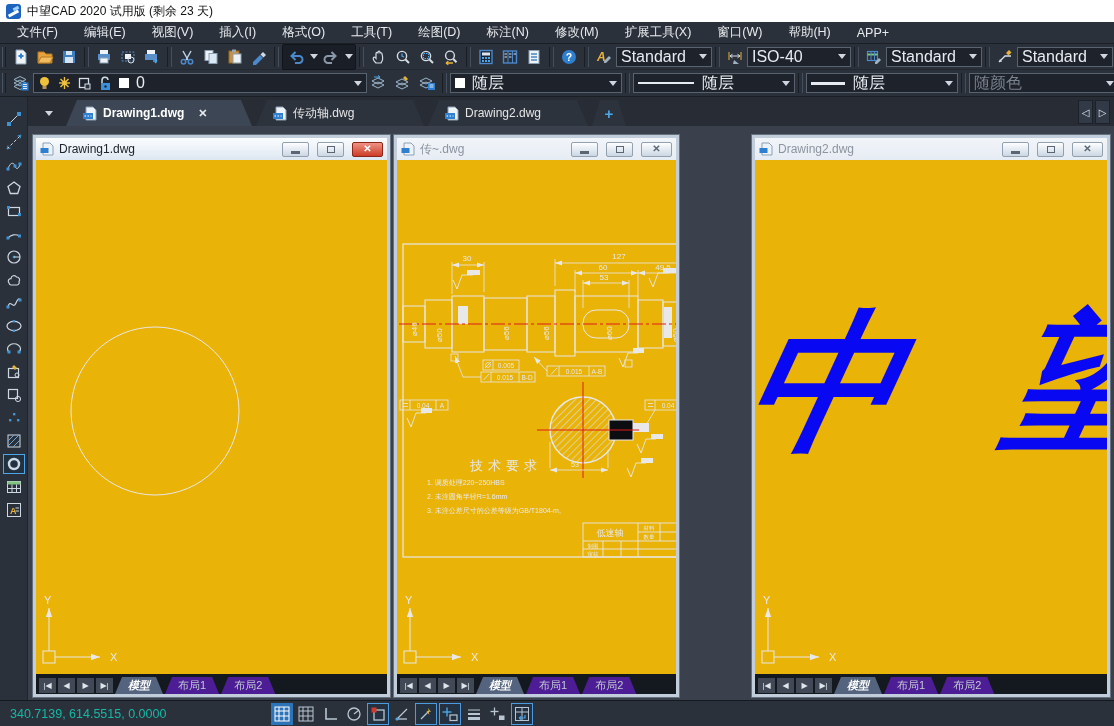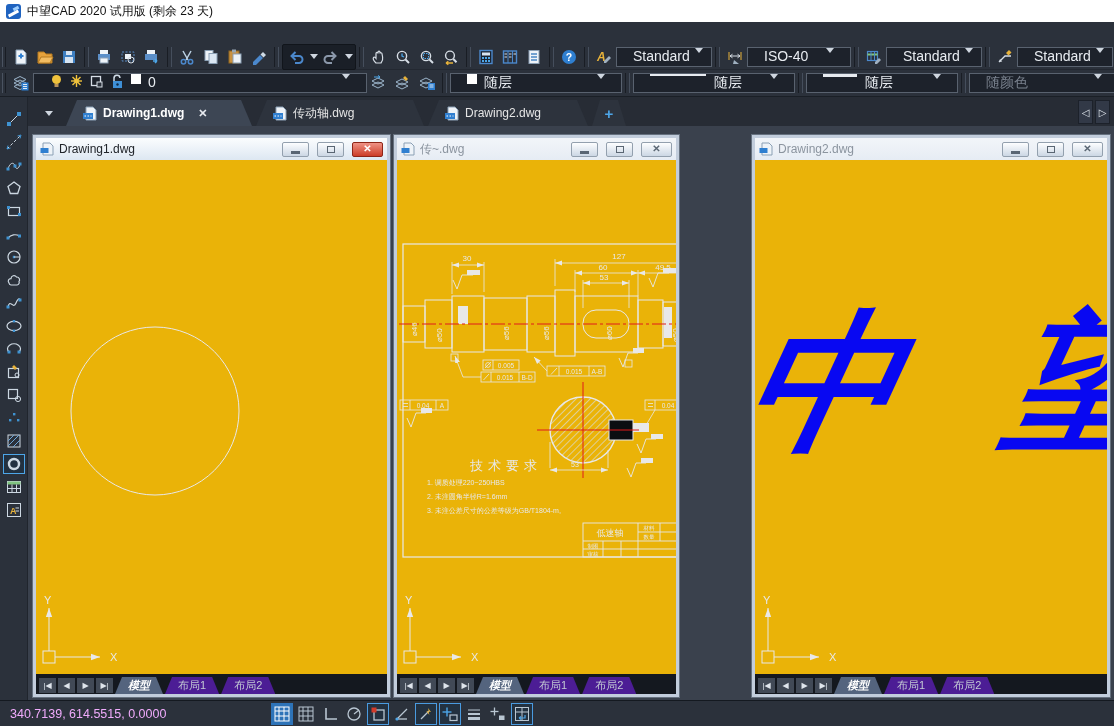--- a/index.html
+++ b/index.html
@@ -20,21 +20,21 @@
   
   .tbrow{position:absolute;left:0;width:1114px;background:#2b313b;display:flex;align-items:center;}
   #tb1{top:44px;height:26px;border-bottom:1px solid #232831;}
   #tb2{top:70px;height:27px;border-bottom:1px solid #1a1f26;}
   .grip{width:4px;height:20px;border-left:1px solid #4a5361;border-right:1px solid #191d24;margin:0 3px 0 2px;flex:0 0 auto;}
   .sep{width:5px;height:20px;border-left:1px solid #191d24;border-right:1px solid #454e5c;margin:0 3px;flex:0 0 auto;}
   .tbn{width:24px;height:24px;display:flex;align-items:center;justify-content:center;flex:0 0 auto;}
   .drop{width:11px;height:24px;display:flex;align-items:center;justify-content:center;flex:0 0 auto;}
   .caret{width:0;height:0;border-left:4px solid transparent;border-right:4px solid transparent;border-top:5px solid #cfd6df;}
   .undogrp{display:flex;align-items:center;background:#1a1f27;border:1px solid #11151b;border-radius:2px;height:26px;padding:0 1px;}
-  .combo{height:20px;background:#1d222b;border:1px solid #59626f;color:#e8ecf1;font-size:14px;display:flex;align-items:flex-start;padding:0 16px;gap:5px;position:relative;flex:0 0 auto;}
+  .combo{height:20px;background:#1d222b;border:1px solid #59626f;color:#e8ecf1;font-size:16px;display:flex;align-items:center;padding:0 4px;gap:5px;position:relative;flex:0 0 auto;}
   .combo .cart{margin-left:auto;width:0;height:0;border-left:4px solid transparent;border-right:4px solid transparent;border-top:5px solid #cfd6df;}
   .combo.dis{color:#79818d;}
   .swatch{width:10px;height:10px;background:#fff;flex:0 0 auto;}
   .ltline{width:56px;height:2px;background:#e8ecf1;flex:0 0 auto;}
   .lwline{width:34px;height:3px;background:#e8ecf1;flex:0 0 auto;}
 
   
   #tabbar{position:absolute;left:28px;top:97px;width:1086px;height:29px;background:#272c35;}
   .tabmenu{position:absolute;left:10px;top:6px;width:22px;height:20px;display:flex;align-items:center;justify-content:center;}
   .dtab{position:absolute;top:3px;height:26px;display:flex;align-items:center;gap:6px;padding:0 16px;font-size:12px;color:#e5e5e5;clip-path:polygon(11px 0,calc(100% - 11px) 0,100% 100%,0 100%);background:#2d333d;}
@@ -64,21 +64,21 @@
   .cv{position:absolute;left:0;right:0;top:22px;bottom:20px;background:#eab308;overflow:hidden;}
   .mtabs{position:absolute;left:0;right:0;bottom:0;height:20px;background:#14181f;display:flex;align-items:flex-end;padding:2px 3px 0;gap:2px;}
   .nv{width:17px;height:15px;background:#414956;color:#dfe5ec;font-size:8px;display:flex;align-items:center;justify-content:center;margin:0 0 1px 0;flex:0 0 auto;}
   .mt{height:17px;padding:0 13px;font-size:11px;color:#c3cad4;background:#4c1d95;clip-path:polygon(7px 0,calc(100% - 7px) 0,100% 100%,0 100%);display:flex;align-items:center;flex:0 0 auto;}
   .mt.act{background:#54647e;color:#fff;font-weight:bold;font-style:italic;}
   .ucs{position:absolute;left:4px;bottom:4px;}
   .wm{position:absolute;left:-6px;top:148px;font-family:"Liberation Serif",serif;font-style:italic;font-weight:bold;font-size:152px;color:#0808f2;letter-spacing:34px;white-space:nowrap;transform:skewX(-12deg);line-height:1;}
 
   
   #statusbar{position:absolute;left:0;top:700px;width:1114px;height:26px;background:#2b313b;border-top:1px solid #141920;display:flex;align-items:center;}
-  #coords{font-size:12.5px;color:#f0abfc;padding-left:10px;width:270px;}
+  #coords{font-size:12.5px;color:#14b8a6;padding-left:10px;width:270px;}
   .st{width:22px;height:22px;margin:0 1px;display:flex;align-items:center;justify-content:center;flex:0 0 auto;}
   .st.onf{background:#2d73b8;}
   .st.onb{border:1px solid #4a9be0;background:#233140;}
 
   svg{display:block;}
 </style>
 </head>
 <body>
 
 <div id="app">
@@ -92,20 +92,35 @@
           <line x1="0" y1="0" x2="0" y2="5" stroke="#d9dee3" stroke-width="1.3"></line>
         </pattern>
     </defs>
   </svg>
 
   <div id="titlebar">
     <div class="applogo"></div>
     <span class="ttxt">中望CAD 2020 试用版 (剩余 23 天)</span>
   </div>
 
+  <div id="menubar">
+    <span class="mitem">文件(F)</span>
+    <span class="mitem">编辑(E)</span>
+    <span class="mitem">视图(V)</span>
+    <span class="mitem">插入(I)</span>
+    <span class="mitem">格式(O)</span>
+    <span class="mitem">工具(T)</span>
+    <span class="mitem">绘图(D)</span>
+    <span class="mitem">标注(N)</span>
+    <span class="mitem">修改(M)</span>
+    <span class="mitem">扩展工具(X)</span>
+    <span class="mitem">窗口(W)</span>
+    <span class="mitem">帮助(H)</span>
+    <span class="mitem">APP+</span>
+  </div>
 
   <div id="tb1" class="tbrow">
     <div class="grip"></div>
     <div class="tbn">
         <svg width="18" height="18">
           <path d="M4 2h7l3 3v11H4z" fill="#eef3f8" stroke="#8ba0b5"></path>
           <path d="M7 2l6 0" stroke="none"></path>
           <path d="M6.5 8h5M9 5.5v5" stroke="#2f7fd0" stroke-width="2"></path>
         </svg>
       </div>

